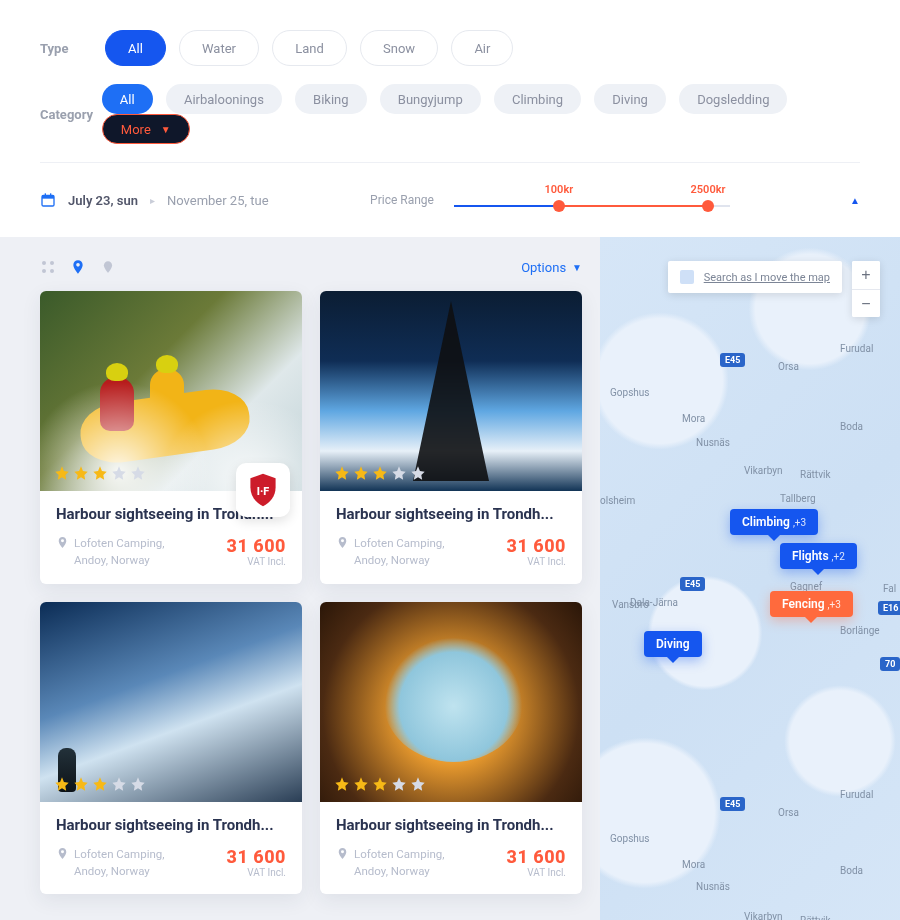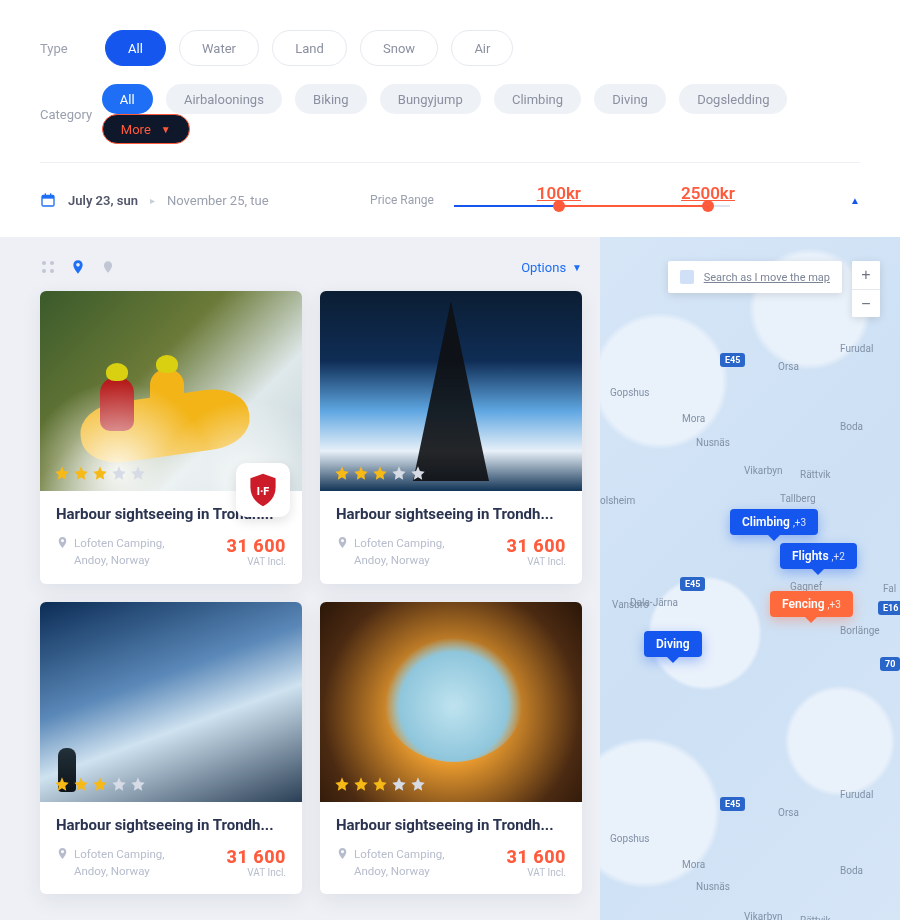--- a/index.html
+++ b/index.html
@@ -17,20 +17,21 @@
   }
   .filter-row {
     display: flex;
     align-items: center;
     margin-bottom: 18px;
   }
   .filter-label {
     width: 65px;
     color: #9aa0ae;
     font-size: 13px;
+    font-weight: bold;
   }
   .pill {
     display: inline-flex;
     align-items: center;
     justify-content: center;
     height: 36px;
     padding: 0 22px;
     border-radius: 18px;
     border: 1px solid #e6e9ef;
     background: #fff;
@@ -83,21 +84,21 @@
   .slider {
     position: relative;
     flex: 1;
     height: 30px;
   }
   .track { position: absolute; top: 20px; left: 0; right: 0; height: 2px; background: #e0e4ee; }
   .track-left { position: absolute; top: 20px; left: 0; height: 2px; background: #1556ef; }
   .track-mid { position: absolute; top: 20px; height: 2px; background: #ff5a3c; }
   .handle { position: absolute; top: 15px; width: 12px; height: 12px; border-radius: 50%; background: #ff5a3c; cursor: grab; }
   .handle.first { background: #ff5a3c; }
-  .slider-val { position: absolute; top: -2px; transform: translateX(-50%); color: #ff5a3c; font-size: 17px; font-weight: 600; text-decoration: underline; }
+  .slider-val { position: absolute; top: -2px; transform: translateX(-50%); color: #ff5a3c; font-size: 11px; font-weight: 600; }
   .collapse-caret { margin-left: 120px; color: #1556ef; font-size: 10px; cursor: pointer; }
   
   .main { display: flex; background: #eef0f5; }
   .results { width: 600px; padding: 22px 18px 10px 40px; }
   .toolbar { display: flex; align-items: center; margin-bottom: 16px; }
   .view-toggles { display: flex; align-items: center; gap: 14px; }
   .vt { width: 16px; height: 16px; color: #c1c6d4; cursor: pointer; display: flex; align-items: center; justify-content: center; }
   .vt.active { color: #1e6ff5; }
   .options { margin-left: auto; color: #1e6ff5; font-size: 13px; cursor: pointer; display: flex; align-items: center; }
   .options .caret { margin-left: 6px; font-size: 10px; }

